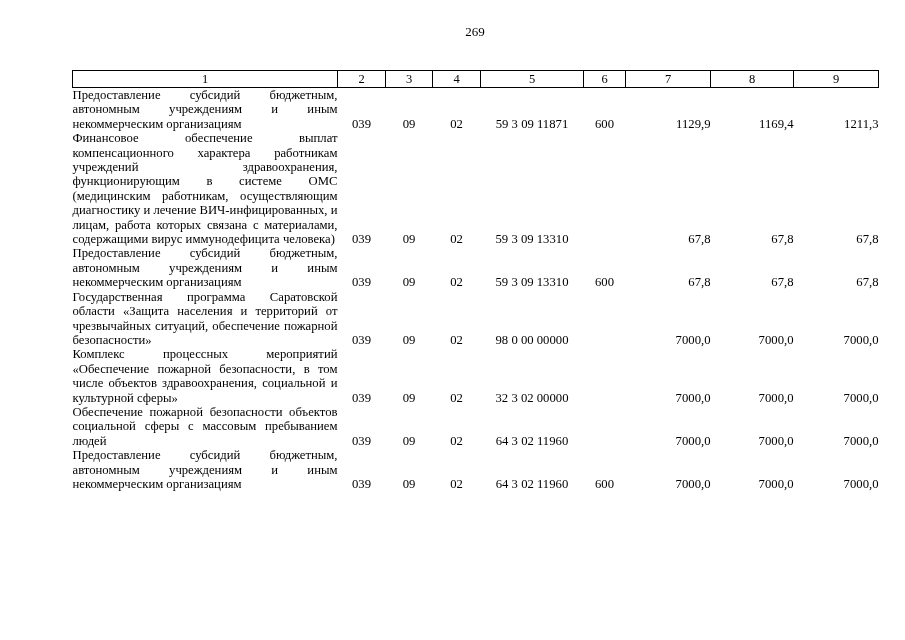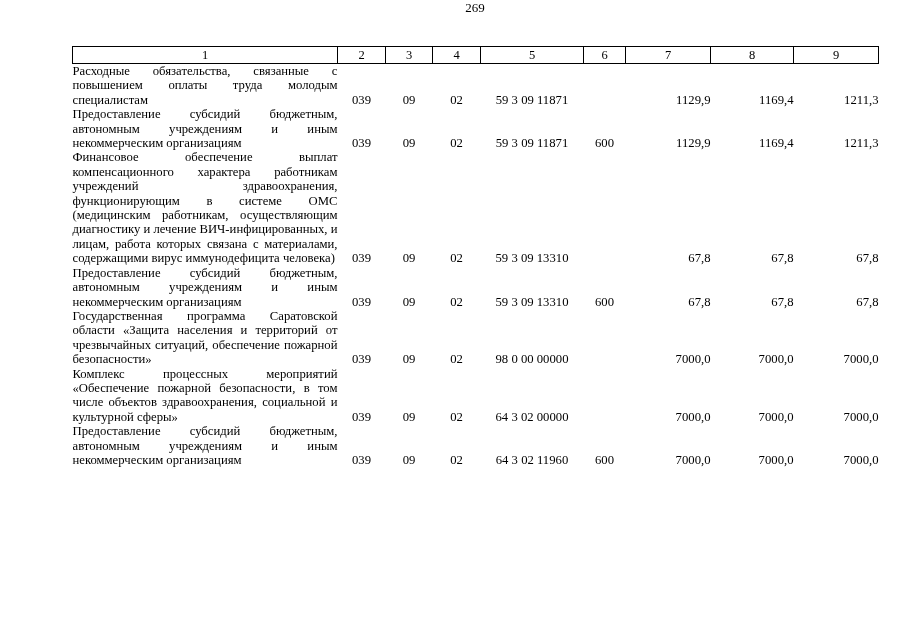--- a/index.html
+++ b/index.html
@@ -14,20 +14,21 @@
   }
   .page {
     width: 905px;
     height: 640px;
     background: #ffffff;
     box-sizing: border-box;
   }
   .page-number {
     text-align: center;
     font-size: 13px;
+    padding-top: 24px;
     width: 806px;
     margin-left: 72px;
   }
   table.budget {
     border-collapse: collapse;
     table-layout: fixed;
     width: 806px;
     margin-left: 72px;
     margin-top: 30px;
     font-size: 12.7px;
@@ -84,31 +85,20 @@
         <th>4</th>
         <th>5</th>
         <th>6</th>
         <th>7</th>
         <th>8</th>
         <th>9</th>
       </tr>
     </thead>
     <tbody>
         <tr>
-          <td class="desc">Расходные обязательства, связанные с повышением оплаты труда молодым специалистам</td>
-          <td class="c">039</td>
-          <td class="c">09</td>
-          <td class="c">02</td>
-          <td class="c">59 3 09 11871</td>
-          <td class="c"></td>
-          <td class="r">1129,9</td>
-          <td class="r">1169,4</td>
-          <td class="r">1211,3</td>
-        </tr>
-        <tr>
           <td class="desc">Предоставление субсидий бюджетным, автономным учреждениям и иным некоммерческим организациям</td>
           <td class="c">039</td>
           <td class="c">09</td>
           <td class="c">02</td>
           <td class="c">59 3 09 11871</td>
           <td class="c">600</td>
           <td class="r">1129,9</td>
           <td class="r">1169,4</td>
           <td class="r">1211,3</td>
         </tr>
@@ -143,21 +133,32 @@
           <td class="c"></td>
           <td class="r">7000,0</td>
           <td class="r">7000,0</td>
           <td class="r">7000,0</td>
         </tr>
         <tr>
           <td class="desc">Комплекс процессных мероприятий «Обеспечение пожарной безопасности, в том числе объектов здравоохранения, социальной и культурной сферы»</td>
           <td class="c">039</td>
           <td class="c">09</td>
           <td class="c">02</td>
-          <td class="c">64 3 02 00000</td>
+          <td class="c">32 3 02 00000</td>
+          <td class="c"></td>
+          <td class="r">7000,0</td>
+          <td class="r">7000,0</td>
+          <td class="r">7000,0</td>
+        </tr>
+        <tr>
+          <td class="desc">Обеспечение пожарной безопасности объектов социальной сферы с массовым пребыванием людей</td>
+          <td class="c">039</td>
+          <td class="c">09</td>
+          <td class="c">02</td>
+          <td class="c">64 3 02 11960</td>
           <td class="c"></td>
           <td class="r">7000,0</td>
           <td class="r">7000,0</td>
           <td class="r">7000,0</td>
         </tr>
         <tr>
           <td class="desc">Предоставление субсидий бюджетным, автономным учреждениям и иным некоммерческим организациям</td>
           <td class="c">039</td>
           <td class="c">09</td>
           <td class="c">02</td>

